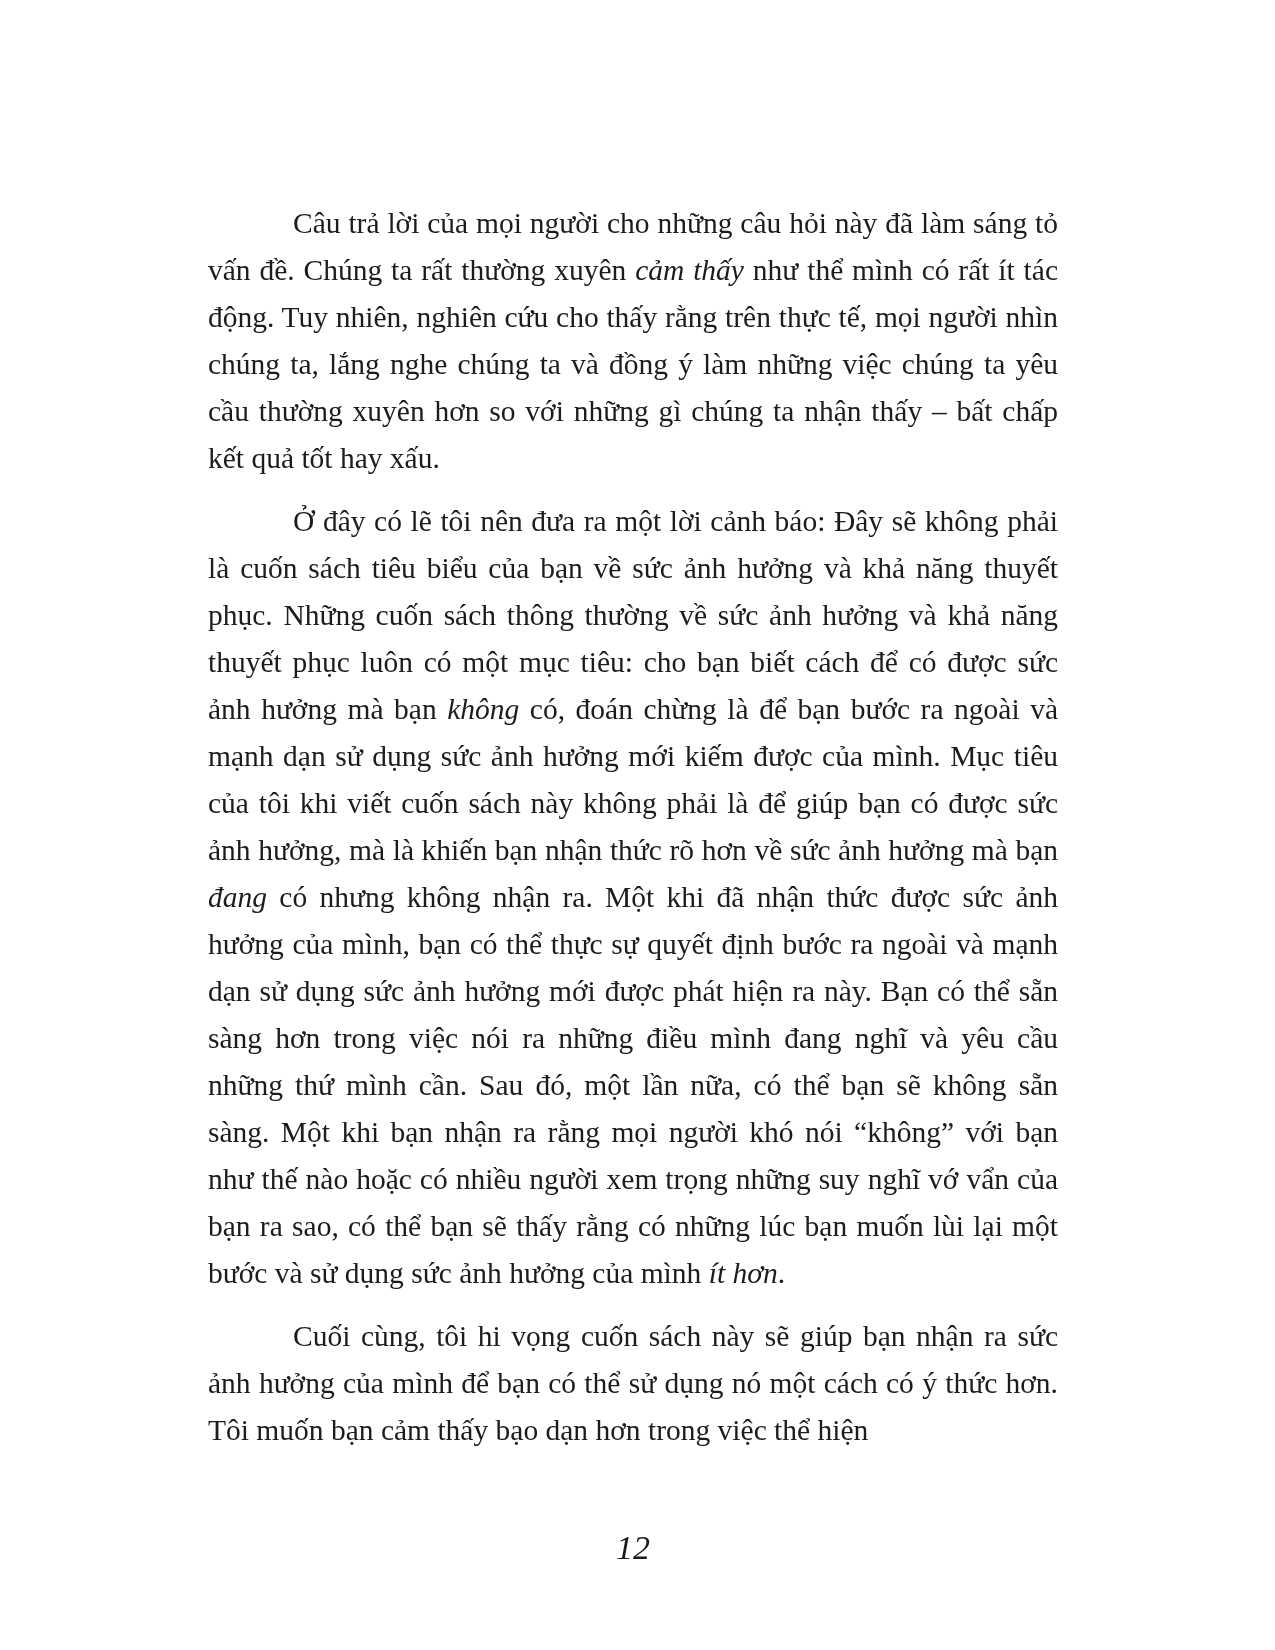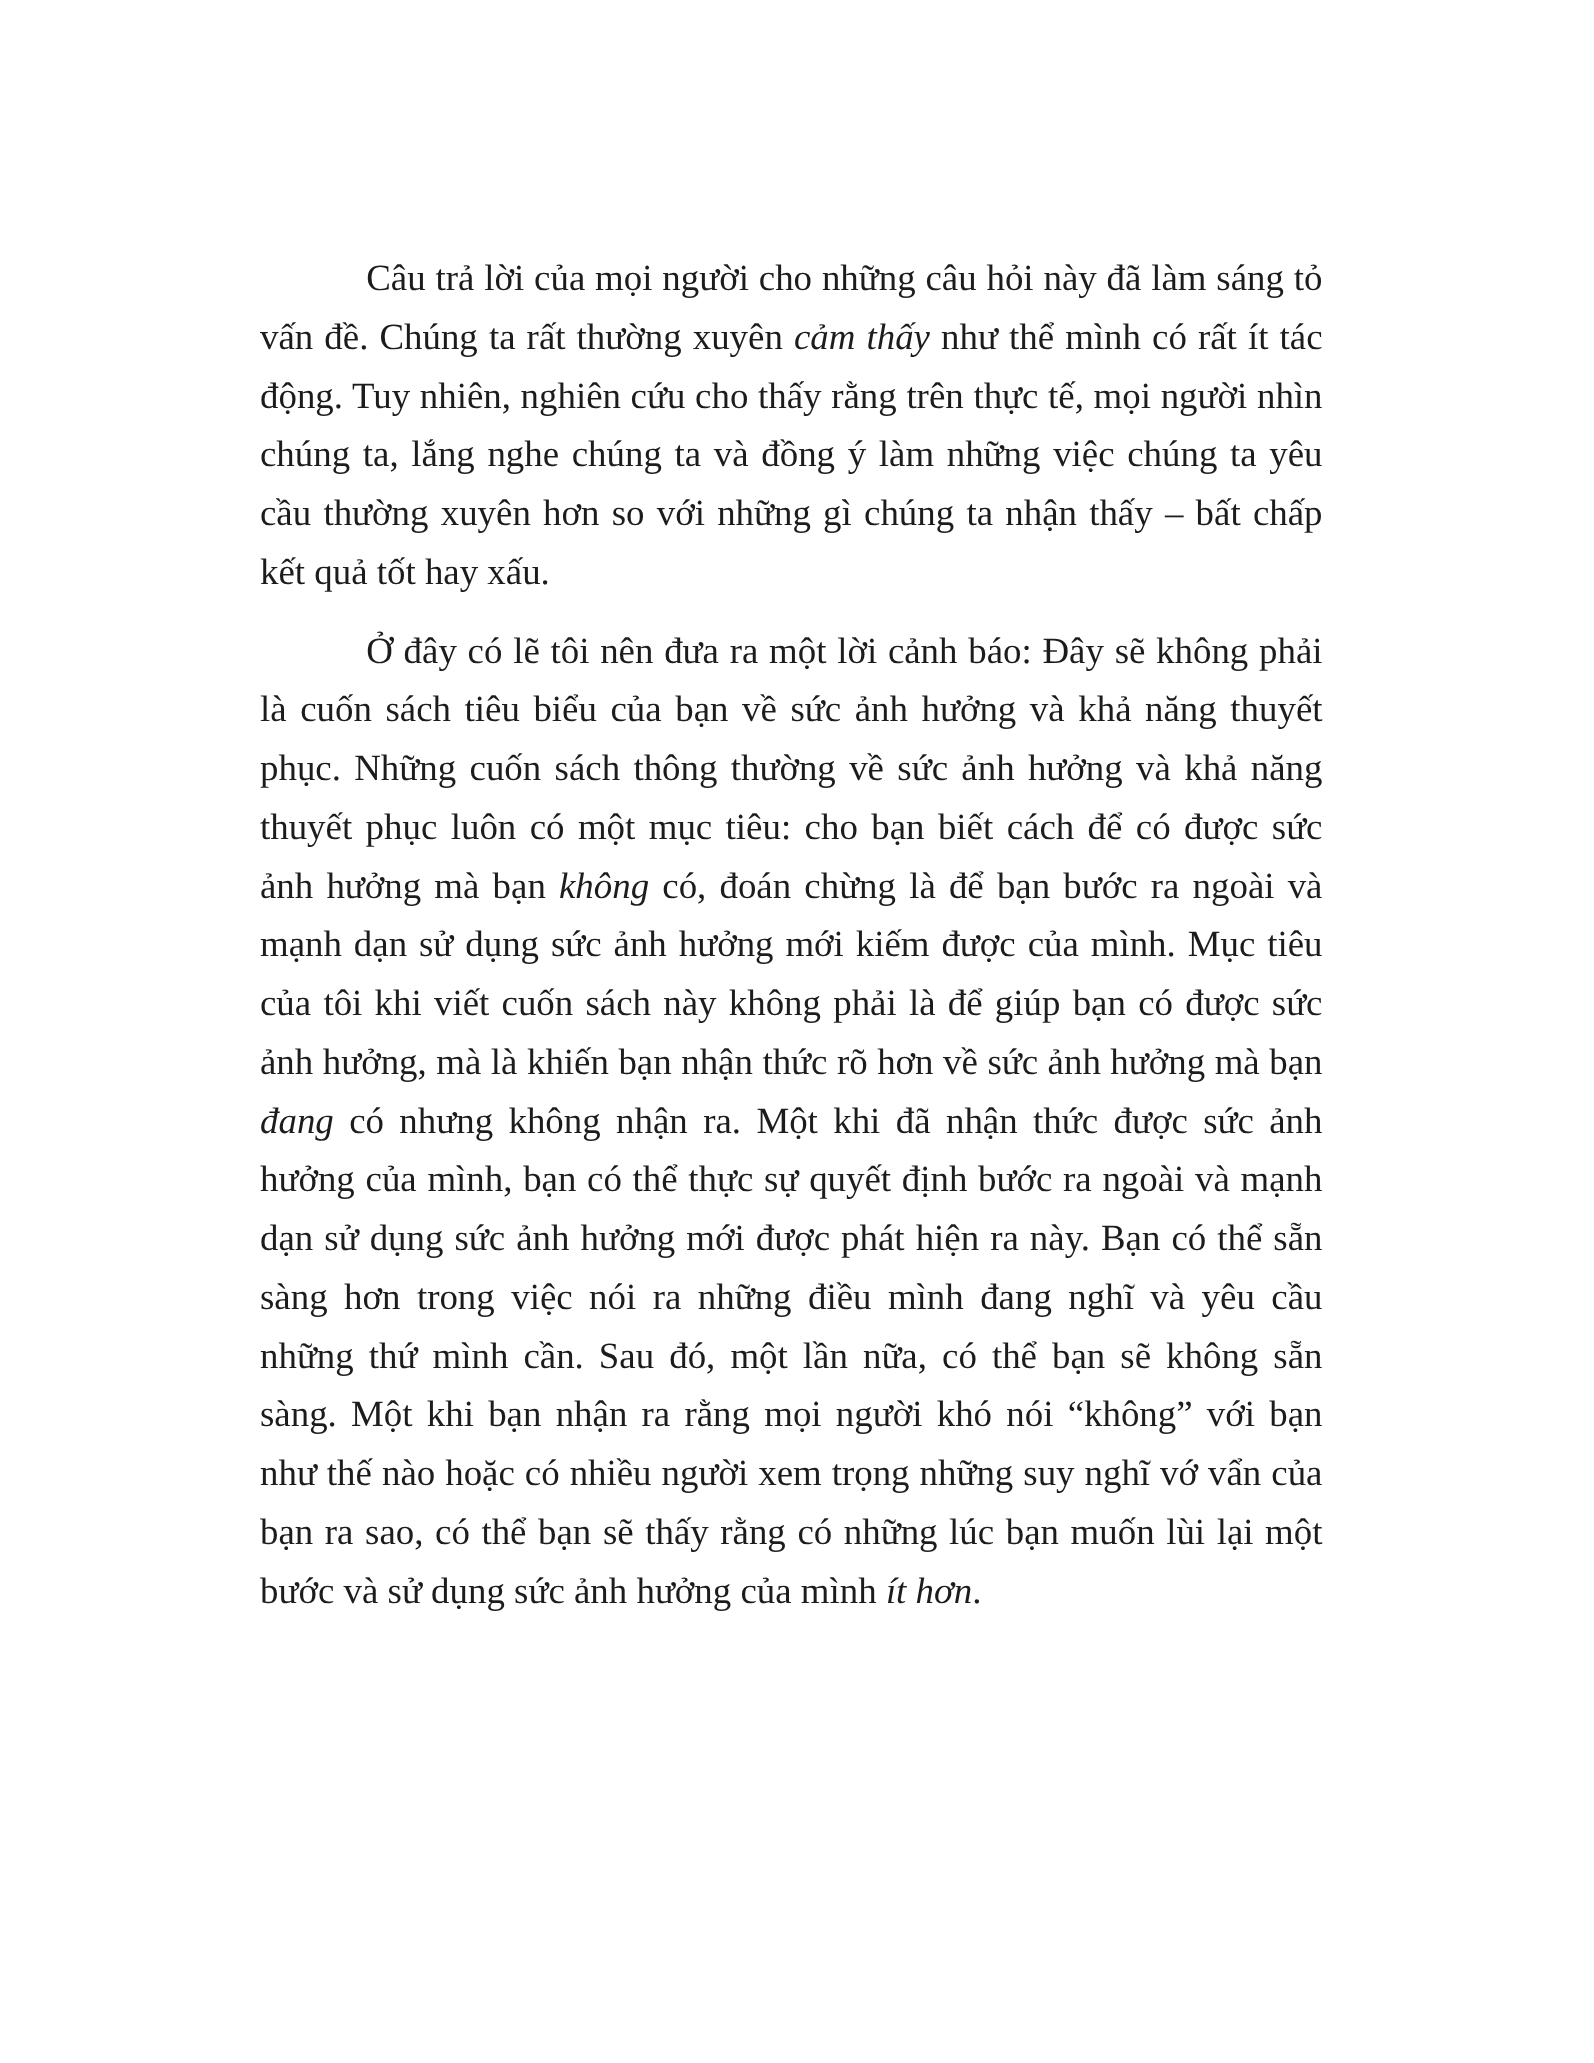--- a/index.html
+++ b/index.html
@@ -52,17 +52,19 @@
 <body>
 
 <div class="page">
 
   <article class="text-block">
 
     <p class="para"><span class="run">Câu trả lời của mọi người cho những câu hỏi này đã làm sáng tỏ vấn đề. Chúng ta rất thường xuyên </span><span class="run it">cảm thấy</span><span class="run"> như thể mình có rất ít tác động. Tuy nhiên, nghiên cứu cho thấy rằng trên thực tế, mọi người nhìn chúng ta, lắng nghe chúng ta và đồng ý làm những việc chúng ta yêu cầu thường xuyên hơn so với những gì chúng ta nhận thấy – bất chấp kết quả tốt hay xấu.</span></p>
 
     <p class="para"><span class="run">Ở đây có lẽ tôi nên đưa ra một lời cảnh báo: Đây sẽ không phải là cuốn sách tiêu biểu của bạn về sức ảnh hưởng và khả năng thuyết phục. Những cuốn sách thông thường về sức ảnh hưởng và khả năng thuyết phục luôn có một mục tiêu: cho bạn biết cách để có được sức ảnh hưởng mà bạn </span><span class="run it">không</span><span class="run"> có, đoán chừng là để bạn bước ra ngoài và mạnh dạn sử dụng sức ảnh hưởng mới kiếm được của mình. Mục tiêu của tôi khi viết cuốn sách này không phải là để giúp bạn có được sức ảnh hưởng, mà là khiến bạn nhận thức rõ hơn về sức ảnh hưởng mà bạn </span><span class="run it">đang</span><span class="run"> có nhưng không nhận ra. Một khi đã nhận thức được sức ảnh hưởng của mình, bạn có thể thực sự quyết định bước ra ngoài và mạnh dạn sử dụng sức ảnh hưởng mới được phát hiện ra này. Bạn có thể sẵn sàng hơn trong việc nói ra những điều mình đang nghĩ và yêu cầu những thứ mình cần. Sau đó, một lần nữa, có thể bạn sẽ không sẵn sàng. Một khi bạn nhận ra rằng mọi người khó nói “không” với bạn như thế nào hoặc có nhiều người xem trọng những suy nghĩ vớ vẩn của bạn ra sao, có thể bạn sẽ thấy rằng có những lúc bạn muốn lùi lại một bước và sử dụng sức ảnh hưởng của mình </span><span class="run it">ít hơn</span><span class="run">.</span></p>
 
+    <p class="para"><span class="run">Cuối cùng, tôi hi vọng cuốn sách này sẽ giúp bạn nhận ra sức ảnh hưởng của mình để bạn có thể sử dụng nó một cách có ý thức hơn. Tôi muốn bạn cảm thấy bạo dạn hơn trong việc thể hiện</span></p>
 
   </article>
 
+  <footer class="page-number">12</footer>
 
 </div>
 
 </body></html>

